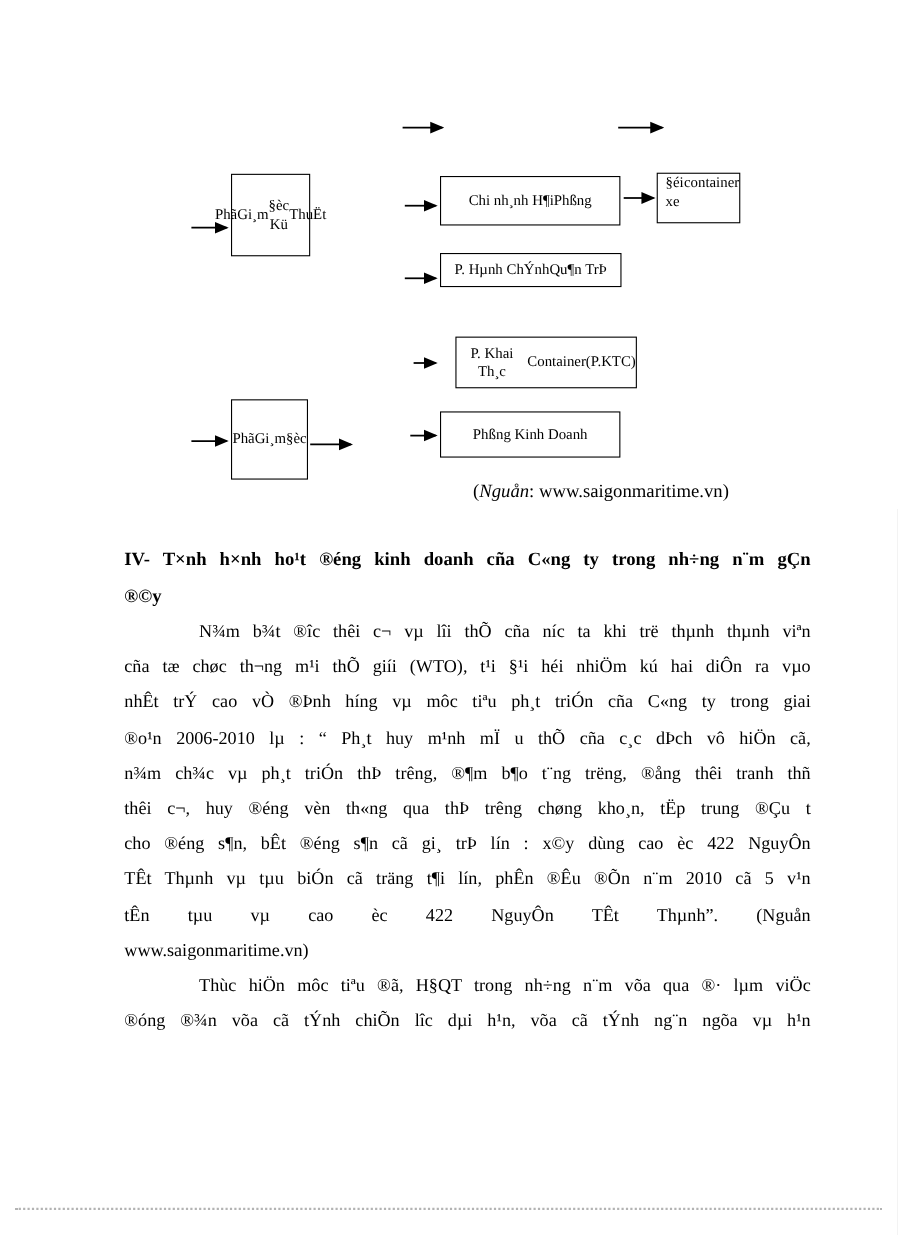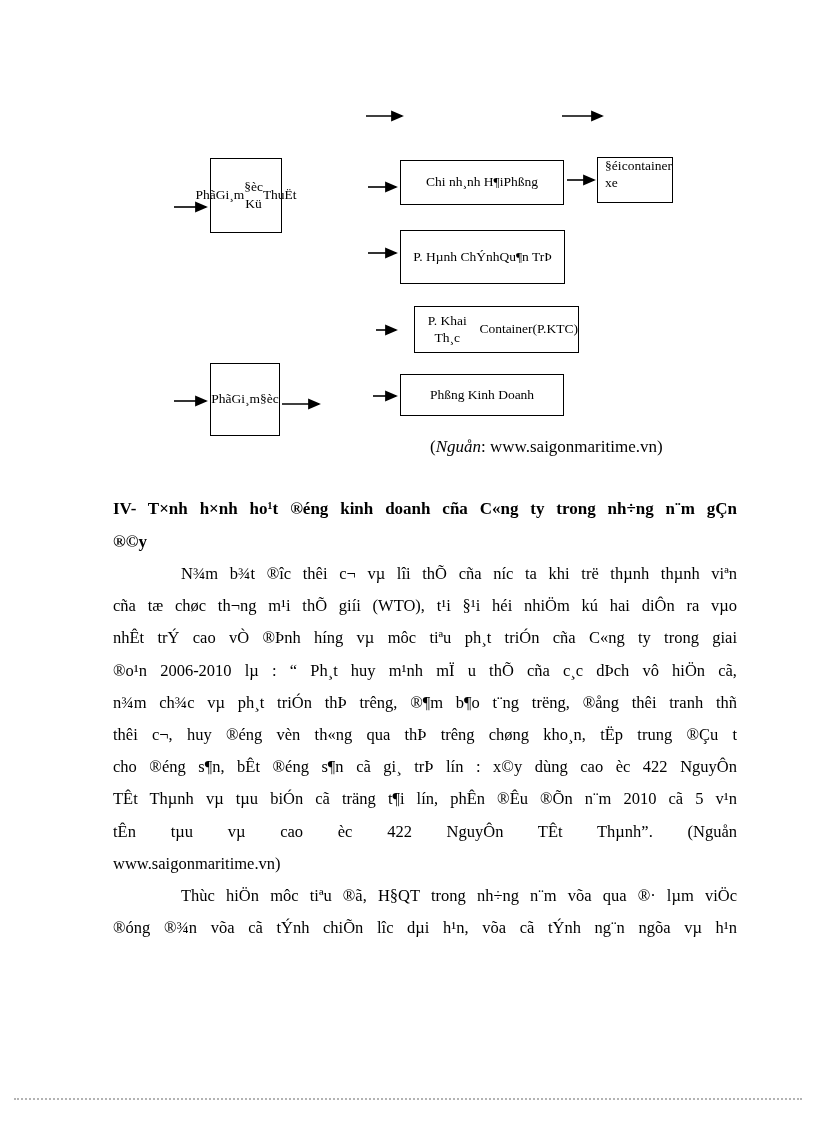--- a/index.html
+++ b/index.html
@@ -22,21 +22,21 @@
     display:flex;flex-direction:row;
     align-items:center;justify-content:center;
     font-size:13.5px;line-height:16.5px;
     text-align:center;
     background:#fff;
   }
   .obox.left-text{align-items:flex-start;text-align:left;padding-left:7px;}
   .box-a{left:210px;top:158px;width:72px;height:75px;}
   .box-b{left:400px;top:160px;width:164px;height:45px;}
   .box-c{left:597px;top:157px;width:76px;height:46px;}
-  .box-d{left:400px;top:230px;width:165px;height:54px;}
+  .box-d{left:400px;top:230px;width:165px;height:31px;}
   .box-e{left:400px;top:306px;width:165px;height:47px;margin-left:14px;}
   .box-f{left:210px;top:363px;width:70px;height:73px;}
   .box-g{left:400px;top:374px;width:164px;height:42px;}
   .caption{
     position:absolute;left:430px;top:436px;
     font-size:17px;line-height:21px;white-space:nowrap;
   }
   .caption .it{font-style:italic;}
   
   .content{

